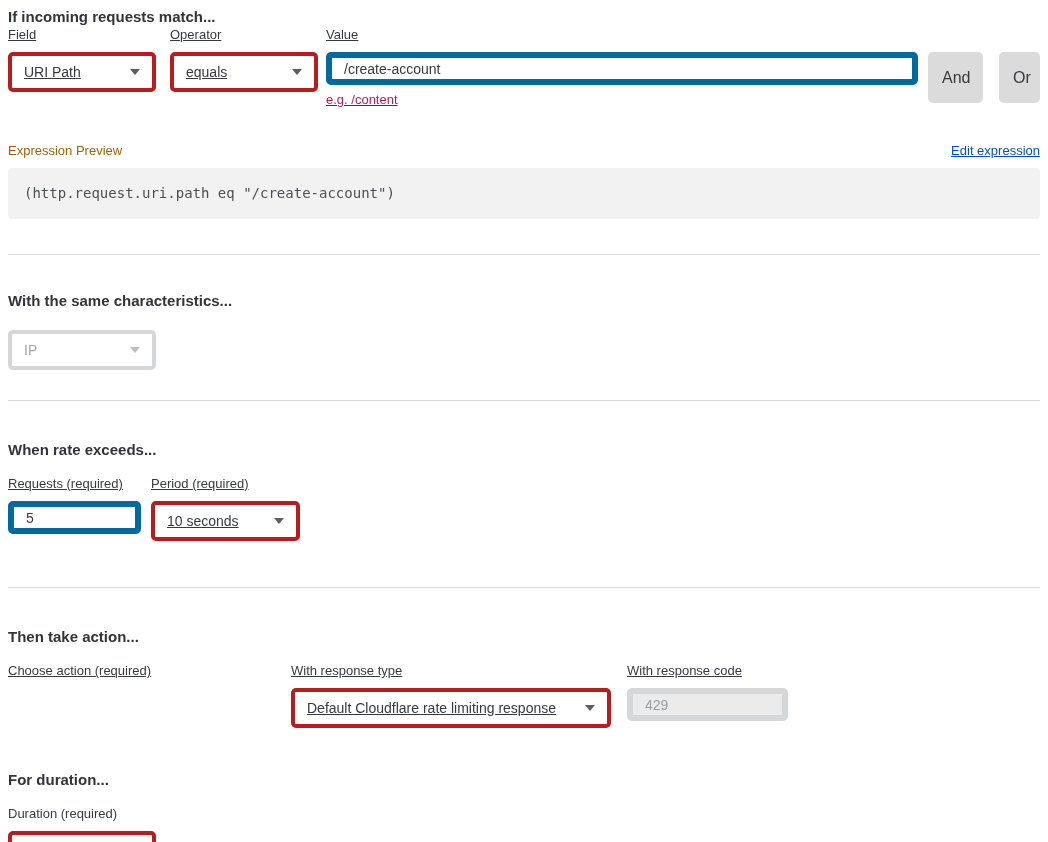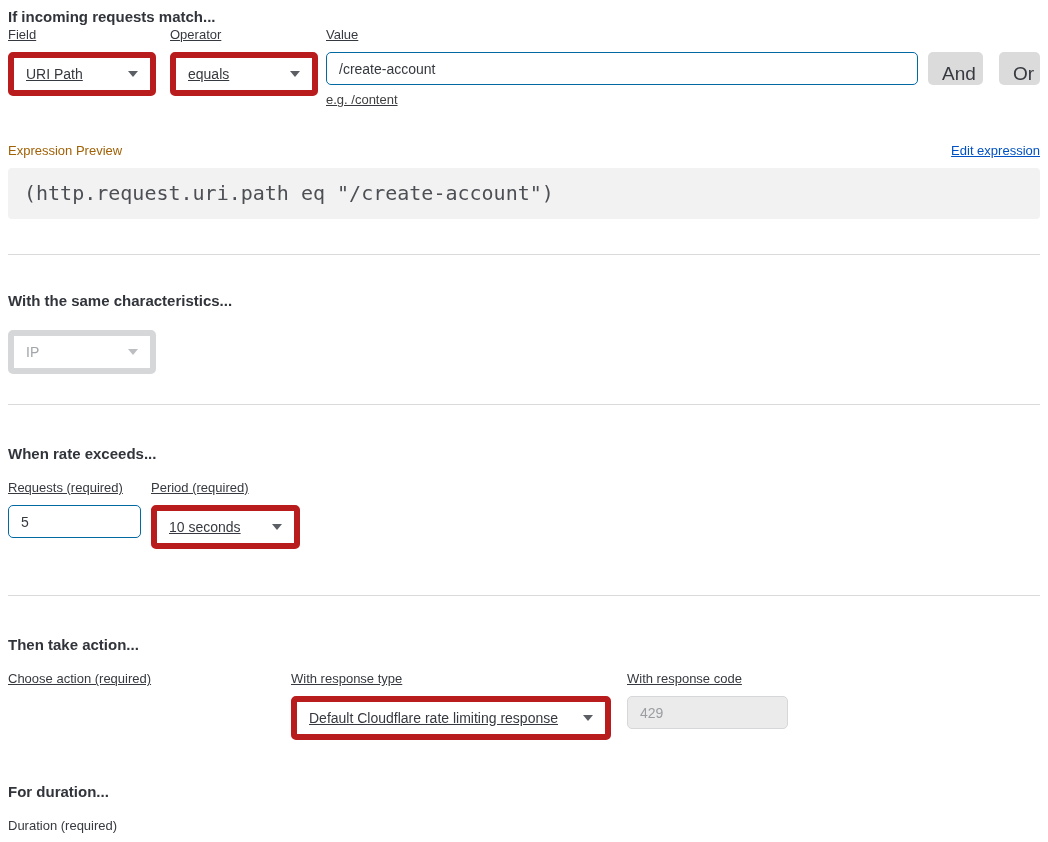--- a/index.html
+++ b/index.html
@@ -24,21 +24,21 @@
     color: #36393f;
     margin-bottom: 8px;
   }
   .control-row {
     display: flex;
     align-items: flex-start;
     text-decoration: underline;
   }
   .select-box {
     height: 33px;
-    border: 6px solid #b91c1c;
+    border: 4px solid #b91c1c;
     border-radius: 5px;
     background: #ffffff;
     display: flex;
     align-items: center;
     justify-content: space-between;
     padding: 16px 12px;
     font-size: 14px;
     color: #36393f;
     cursor: pointer;
   }
@@ -51,48 +51,48 @@
     width: 0; height: 0;
     border-left: 5px solid transparent;
     border-right: 5px solid transparent;
     border-top: 6px solid #5b5e63;
     margin-left: 10px;
     flex: 0 0 auto;
   }
   .select-box.disabled .caret { border-top-color: #bcbec2; }
   .text-input {
     height: 33px;
-    border: 1px solid #0369a1;
+    border: 6px solid #0369a1;
     border-radius: 5px;
     background: #ffffff;
     padding: 0 12px;
     font-size: 14px;
     font-family: "Liberation Sans", sans-serif;
     color: #36393f;
     width: 100%;
     outline: none;
   }
   .text-input:disabled {
     background: #ebebeb;
     border-color: #d5d7d8;
     color: #9a9da1;
   }
   .helper-text {
     font-size: 13px;
     line-height: 16px;
-    color: #404040;
+    color: #be185d;
     margin-top: 7px;
   }
   .logic-btn {
-    height: 33px;
+    height: 51px;
     border: none;
     border-radius: 5px;
     background: #dbdbdb;
     color: #36393f;
-    font-size: 19px;
+    font-size: 16px;
     font-family: "Liberation Sans", sans-serif;
     padding: 11px 14px;
     cursor: pointer;
   }
   .w-field { width: 148px; flex: 0 0 auto; margin-right: 14px; }
   .w-operator { width: 148px; flex: 0 0 auto; margin-right: 8px; }
   .w-value { flex: 1 1 auto; margin-right: 10px; }
   .btn-col { flex: 0 0 auto; margin-top: 26px; }
   .btn-and { margin-right: 16px; width: 55px; }
   .btn-or { width: 41px; }
@@ -109,21 +109,21 @@
     line-height: 18px;
     color: #0051c3;
     cursor: pointer;
   }
   .expr-code {
     margin-top: 8px;
     background: #f2f2f2;
     border-radius: 4px;
     padding: 16px;
     font-family: "DejaVu Sans Mono", "Liberation Mono", monospace;
-    font-size: 20px;
+    font-size: 14px;
     line-height: 19px;
     color: #4c4f54;
     white-space: pre;
   }
   .divider {
     border: none;
     border-top: 1px solid #dadada;
     height: 0;
   }
   .divider-1 { margin-top: 35px; margin-bottom: 37px; }

